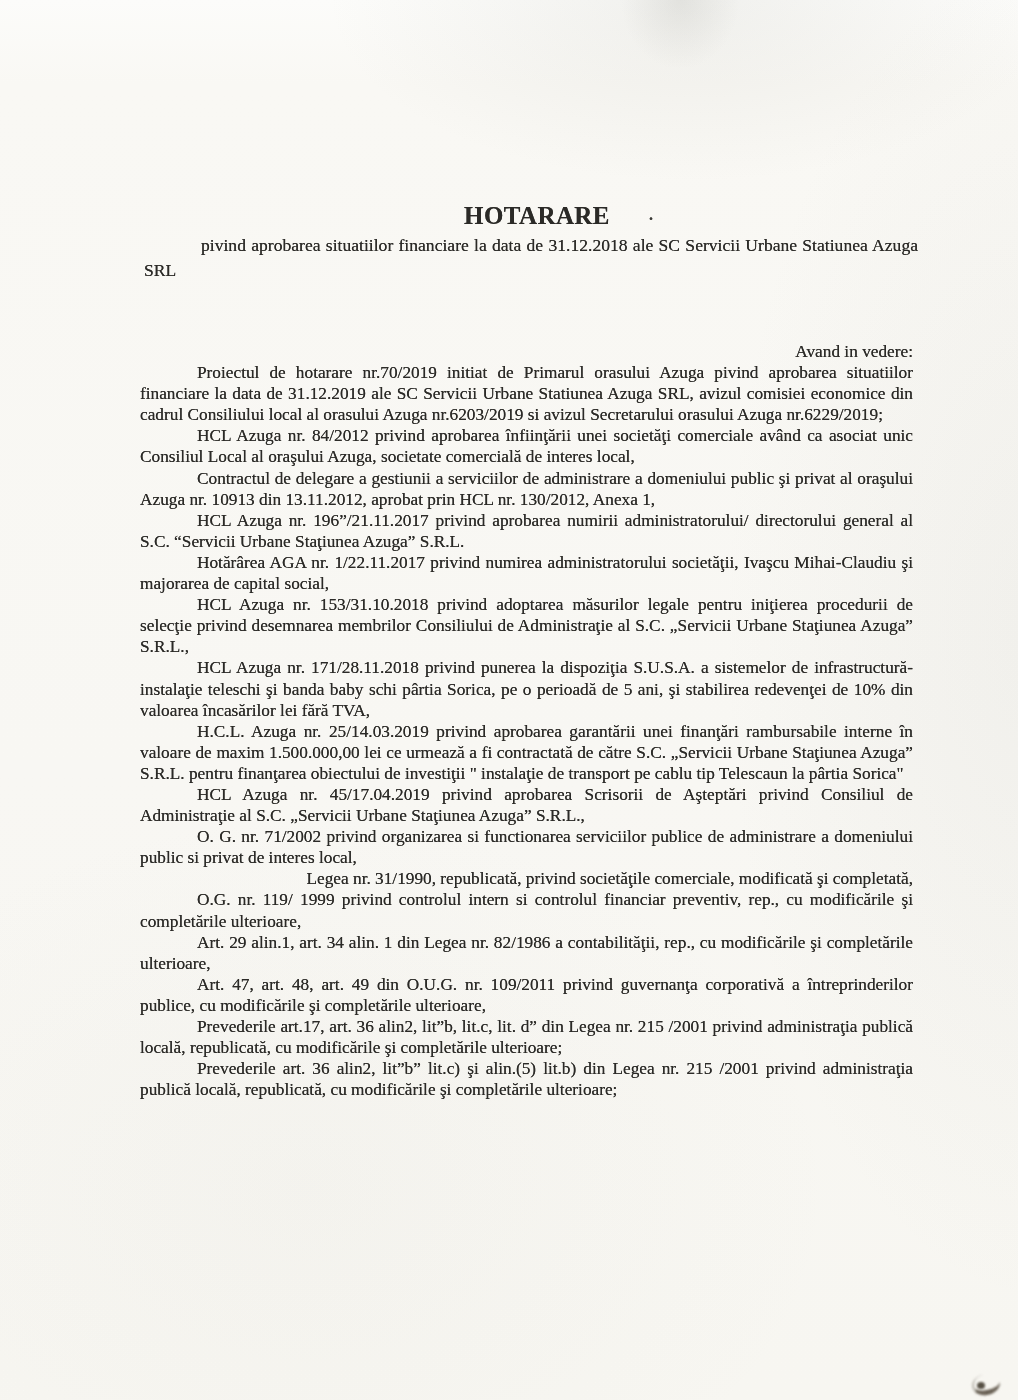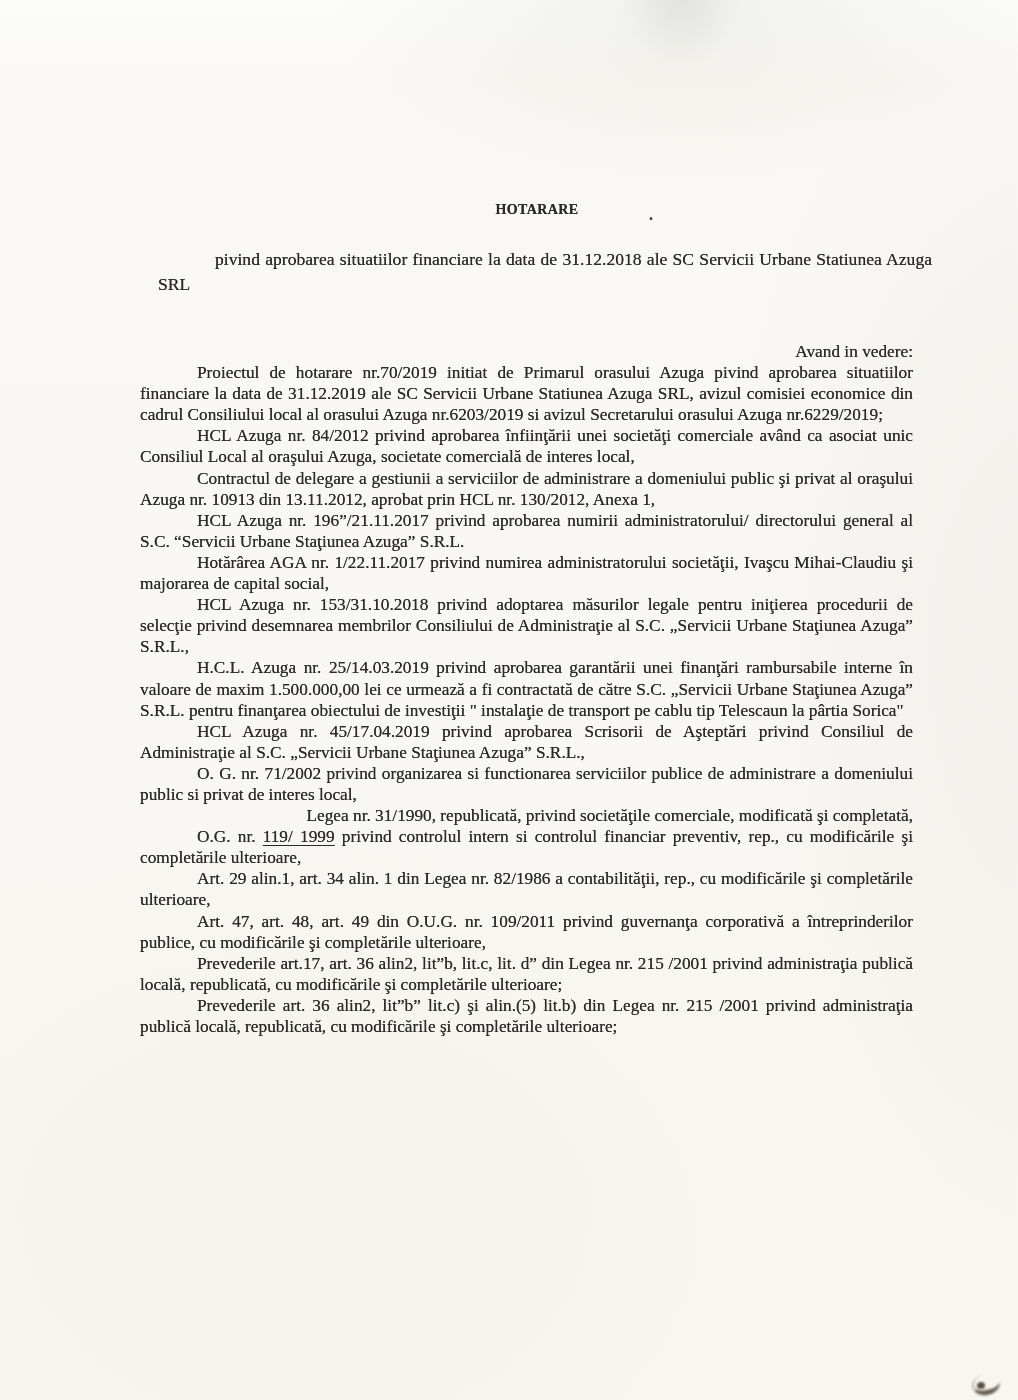--- a/index.html
+++ b/index.html
@@ -23,42 +23,42 @@
     position: absolute; left: 137px; top: 80px;
     font-size: 17.5px; line-height: 21px;
     letter-spacing: 0.2px;
     white-space: pre-line;
   }
   .letterhead .lh-line { display: block; }
   .letterhead .lh-bold { font-weight: bold; }
   .title-row {
     position: absolute; left: 140px; top: 202px; width: 772px;
     text-align: center; padding-left: 22px; box-sizing: border-box;
-    font-weight: bold; font-size: 14px; letter-spacing: 0.4px;
+    font-weight: bold; font-size: 25px; letter-spacing: 0.4px;
   }
   .title-dot {
     position: absolute; left: 649px; top: 206px;
     font-weight: bold; font-size: 16px; color: #3a3a36;
   }
   .intro-par {
     position: absolute; left: 140px; top: 229px; width: 774px;
     font-size: 17.6px; line-height: 25px;
     text-align: justify; text-indent: 57px;
-    margin: 18px;
+    margin: 4px;
   }
   .doc-body {
     position: absolute; left: 140px; top: 341px; width: 773px;
     font-size: 17.3px; line-height: 21.1px;
     text-align: justify;
   }
   .doc-body p { margin: 0; text-indent: 57px; }
   .doc-body p.single { text-align: right; }
   .preamble-heading { text-align: right; }
   .closing-par { margin-top: 21px !important; }
-  .u { text-decoration: underline; text-underline-offset: 3px; }
+  .u { text-underline-offset: 3px; }
   
   .ink { text-shadow: 0 0 0.45px rgba(45,44,40,0.85); }
   
   .smudge {
     position: absolute; left: 972px; top: 1374px;
     width: 26px; height: 16px;
     border-radius: 50%;
     border-bottom: 5px solid rgba(72,62,48,0.8);
     border-left: 2px solid rgba(72,62,48,0.35);
     transform: rotate(-12deg);
@@ -90,20 +90,21 @@
   <p class="intro-par">pivind aprobarea situatiilor financiare la data de 31.12.2018 ale  SC Servicii Urbane Statiunea Azuga SRL</p>
 
   <div class="doc-body">
     <p class="preamble-heading">Avand in vedere:</p>
     <p>Proiectul de hotarare nr.70/2019 initiat de Primarul orasului Azuga pivind aprobarea situatiilor financiare la data de 31.12.2019 ale  SC Servicii Urbane Statiunea Azuga SRL, avizul comisiei economice  din cadrul Consiliului local al orasului Azuga nr.6203/2019 si  avizul Secretarului orasului Azuga nr.6229/2019;</p>
     <p>HCL Azuga nr. 84/2012 privind aprobarea înfiinţării unei societăţi comerciale având ca asociat unic Consiliul Local al oraşului Azuga, societate comercială de interes local,</p>
     <p>Contractul de delegare a gestiunii a serviciilor de administrare a domeniului public şi privat al oraşului Azuga nr. 10913 din 13.11.2012, aprobat prin HCL nr. 130/2012, Anexa 1,</p>
     <p>HCL Azuga nr. 196”/21.11.2017 privind aprobarea numirii administratorului/ directorului general al S.C. “Servicii Urbane Staţiunea Azuga” S.R.L.</p>
     <p>Hotărârea AGA nr. 1/22.11.2017 privind numirea administratorului societăţii, Ivaşcu Mihai-Claudiu şi majorarea de capital social,</p>
     <p>HCL Azuga nr. 153/31.10.2018 privind adoptarea măsurilor legale pentru iniţierea procedurii de selecţie privind desemnarea membrilor Consiliului de Administraţie al S.C. „Servicii Urbane Staţiunea Azuga” S.R.L.,</p>
+    <p>HCL Azuga nr. 171/28.11.2018 privind punerea la dispoziţia S.U.S.A. a sistemelor de infrastructură-instalaţie teleschi şi banda baby schi pârtia Sorica, pe o perioadă de 5 ani, şi stabilirea redevenţei de 10% din valoarea încasărilor lei fără TVA,</p>
     <p>H.C.L. Azuga nr. 25/14.03.2019 privind aprobarea garantării unei finanţări rambursabile interne în valoare de maxim 1.500.000,00 lei ce urmează a fi contractată de către S.C. „Servicii Urbane Staţiunea Azuga” S.R.L. pentru finanţarea obiectului de investiţii " instalaţie de transport pe cablu tip Telescaun la pârtia Sorica"</p>
     <p>HCL Azuga nr. 45/17.04.2019 privind aprobarea Scrisorii de Aşteptări privind Consiliul de Administraţie al S.C. „Servicii Urbane Staţiunea Azuga” S.R.L.,</p>
     <p>O. G. nr. 71/2002 privind organizarea si functionarea serviciilor publice de administrare a domeniului public si privat de interes local,</p>
     <p class="single">Legea nr. 31/1990, republicată, privind societăţile comerciale, modificată şi completată,</p>
     <p><span>O.G. nr. </span><span class="u">119/ 1999</span><span> privind controlul intern si controlul financiar preventiv, rep., cu modificările şi completările ulterioare,</span></p>
     <p>Art. 29 alin.1, art. 34 alin. 1 din Legea nr. 82/1986 a contabilităţii, rep., cu modificările şi completările ulterioare,</p>
     <p>Art. 47, art. 48, art. 49 din O.U.G. nr. 109/2011 privind guvernanţa corporativă a întreprinderilor publice, cu modificările şi completările ulterioare,</p>
     <p>Prevederile art.17, art. 36 alin2, lit”b, lit.c, lit. d” din Legea nr. 215 /2001 privind administraţia publică locală, republicată, cu modificările şi completările ulterioare;</p>
     <p>Prevederile art. 36 alin2, lit”b” lit.c) şi alin.(5) lit.b)  din Legea nr. 215 /2001 privind administraţia publică locală, republicată, cu modificările şi completările ulterioare;</p>
   </div>

